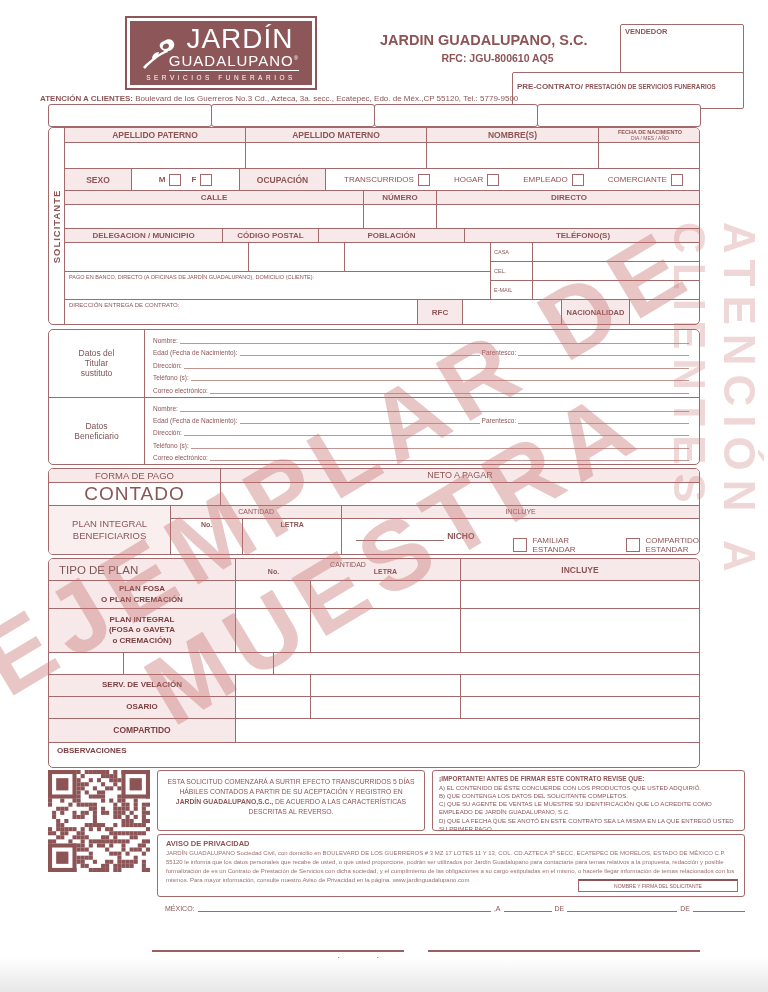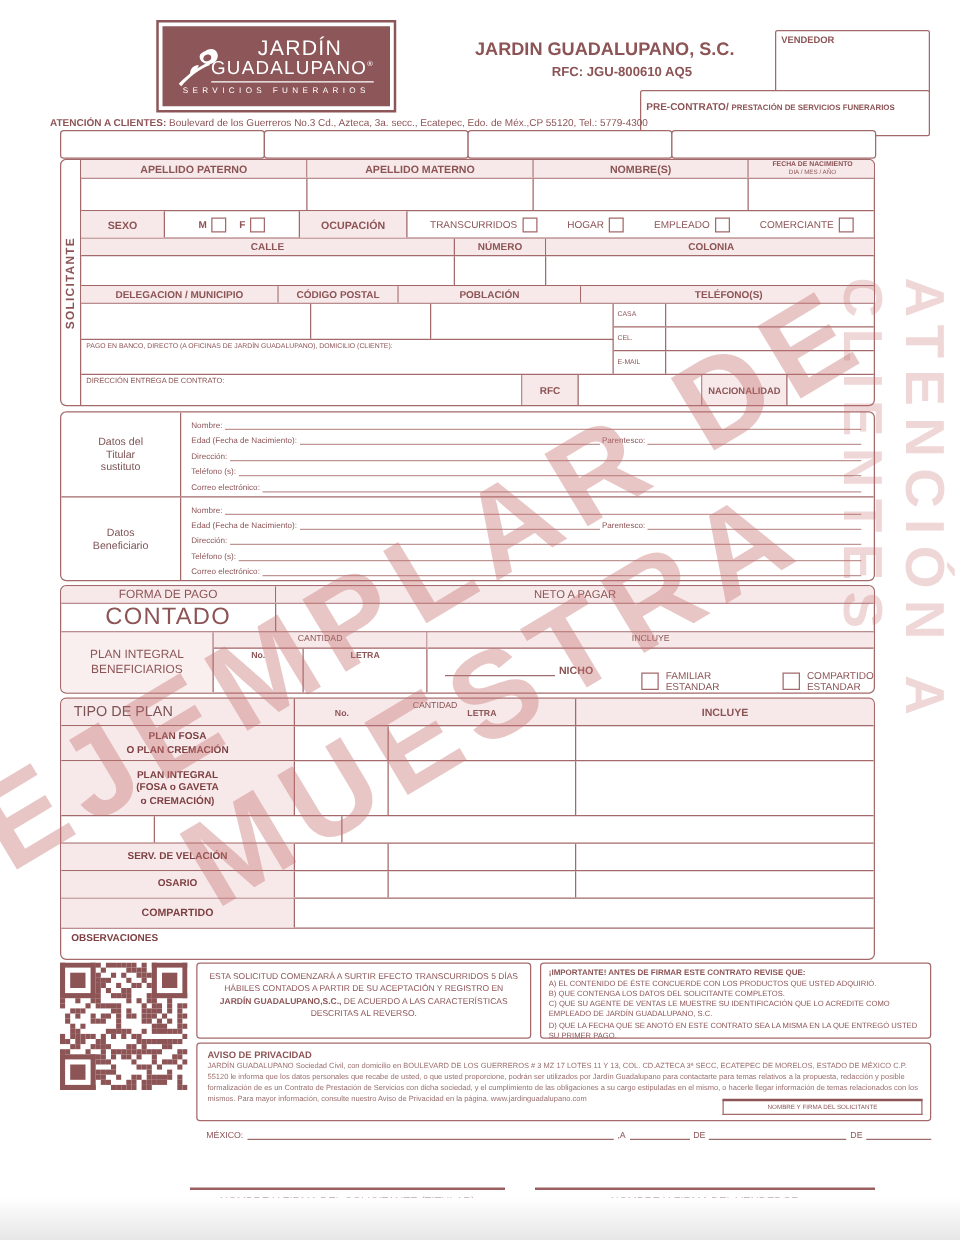--- a/index.html
+++ b/index.html
@@ -14,21 +14,21 @@
   .bR{border-right:1px solid var(--bd);}
   .bB{border-bottom:1px solid var(--bd);}
   .bT{border-top:1px solid var(--bd);}
   .box{border:1.5px solid var(--bd); border-radius:5px; background:#fff;}
   .pre{white-space:pre-line;}
   .chk{width:12px; height:12px; border:1.2px solid var(--bd); background:#fff; display:inline-block; flex:none;}
   .fieldline{border-bottom:1px solid var(--line); flex:1; height:9px;}
   
   .logo-out{left:125px; top:16px; width:192px; height:74px; border:2px solid #8d575a; background:#fff; padding:3px;}
   .logo-in{position:relative; width:100%; height:100%; background:#8d575a; color:#fff; display:flex; flex-direction:column; align-items:center; justify-content:center;}
-  .logo-l1{font-size:17px; letter-spacing:1px; margin-left:38px; line-height:1;}
+  .logo-l1{font-size:28px; letter-spacing:1px; margin-left:38px; line-height:1;}
   .logo-l2{font-size:15px; letter-spacing:1px; line-height:1.1; margin-left:26px; border-bottom:1px solid #fff; padding-bottom:1px;}
   .logo-reg{font-size:6px; vertical-align:super;}
   .logo-l3{font-size:6.5px; letter-spacing:3.5px; margin-top:3px;}
   .rose{position:absolute; left:10px; top:14px;}
   .co-title{left:380px; top:32px; width:235px; text-align:left; font-weight:bold; font-size:14.5px; color:#8d5456;}
   .co-rfc{left:380px; top:52px; width:235px; text-align:center; font-weight:bold; font-size:10.5px;}
   .vend-box{left:620px; top:24px; width:124px; height:60px; border:1.5px solid var(--bd); border-radius:2px; font-size:7.5px; font-weight:bold; padding:2px 4px;}
   .prec-box{left:512px; top:72px; width:232px; height:37px; border:1.5px solid var(--bd); border-radius:2px; padding:2px 4px; background:#fff;}
   .prec-b{font-size:8px; font-weight:bold;text-align:center;}
   .prec-r{font-size:6.3px; font-weight:bold;}
@@ -131,21 +131,21 @@
   <div class="abs co-title">JARDIN GUADALUPANO, S.C.</div>
   <div class="abs co-rfc">RFC: JGU-800610 AQ5</div>
 
   <div class="abs vend-box"><span>VENDEDOR</span></div>
 
   <div class="abs prec-box">
     <span class="prec-b">PRE-CONTRATO/ </span><span class="prec-r">PRESTACIÓN DE SERVICIOS FUNERARIOS</span>
   </div>
 
   <div class="abs atencion">
-    <b>ATENCIÓN A CLIENTES:</b><span> Boulevard de los Guerreros No.3 Cd., Azteca, 3a. secc., Ecatepec, Edo. de Méx.,CP 55120, Tel.: 5779-4300</span>
+    <b>ATENCIÓN A CLIENTES:</b><span> Boulevard de los Guerreros No.3 Cd., Azteca, 3a. secc., Ecatepec, Edo. de Méx.,CP 55120, Tel.: 5779-9500</span>
   </div>
 
   <div class="abs strip">
     <div></div>
     <div></div>
     <div></div>
     <div></div>
   </div>
 
   <div class="abs box sol">
@@ -196,21 +196,21 @@
             </span>
           <span class="grp" style="font-weight:normal">
               <span>COMERCIANTE</span>
               <span class="chk"></span>
             </span>
         </div>
       </div>
       <div class="row h14 bB">
         <div class="hdr bR fs8" style="width:299px">CALLE</div>
         <div class="hdr bR fs8" style="width:73px">NÚMERO</div>
-        <div class="hdr fs8" style="flex:1">COLONIA</div>
+        <div class="hdr fs8" style="flex:1">DIRECTO</div>
       </div>
       <div class="row h24 bB">
         <div class="bR" style="width:299px"></div>
         <div class="bR" style="width:73px"></div>
         <div style="flex:1"></div>
       </div>
       <div class="row h14 bB">
         <div class="hdr bR fs8" style="width:158px">DELEGACION / MUNICIPIO</div>
         <div class="hdr bR fs8" style="width:96px">CÓDIGO POSTAL</div>
         <div class="hdr bR fs8" style="width:146px">POBLACIÓN</div>

